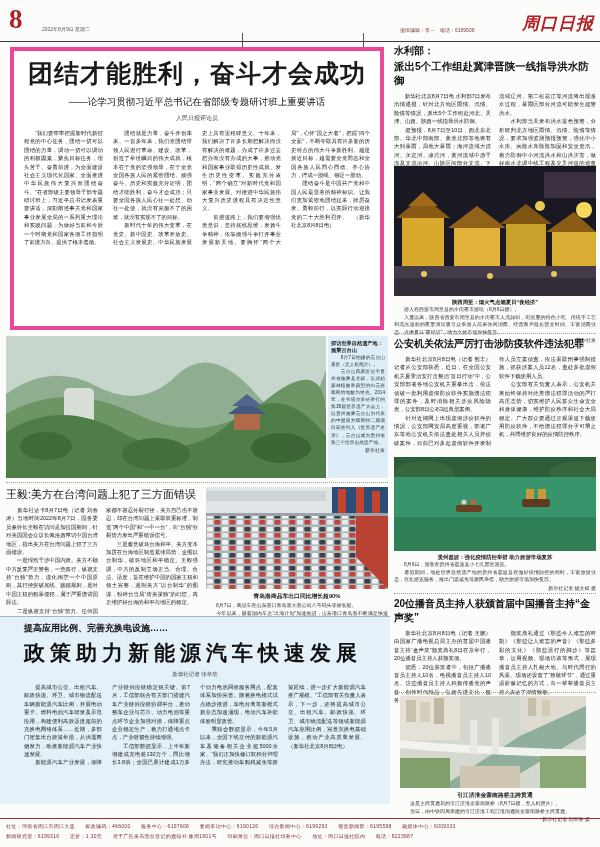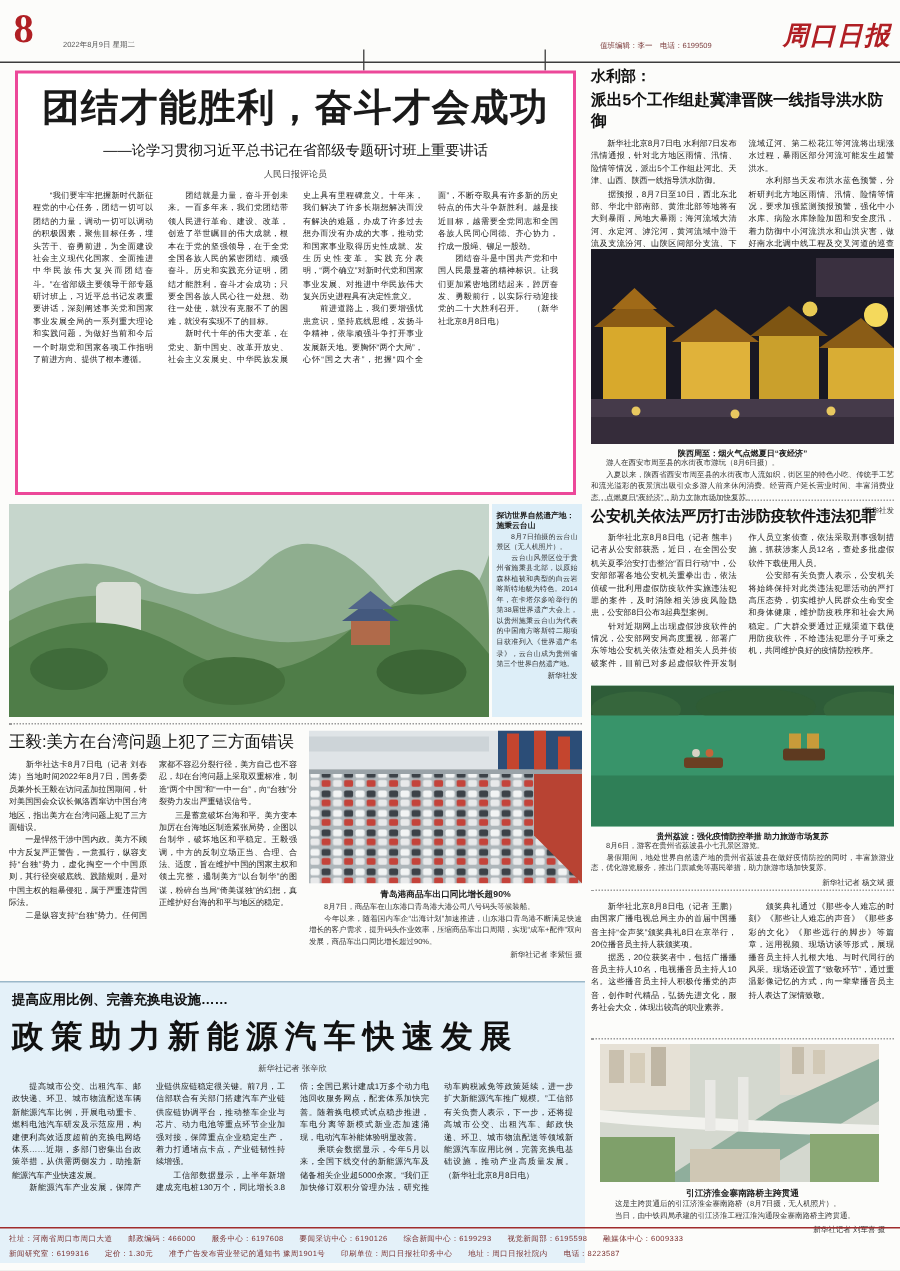--- a/index.html
+++ b/index.html
@@ -19,41 +19,41 @@
   
   .tiny{font-size:5.4px;line-height:1.55;text-align:justify;white-space:pre-line;}
   .cols2{column-count:2;column-gap:8px;}
   .cols4{column-count:4;column-gap:10px;}
   .dotted{position:absolute;height:0;border-top:1px dotted #9a9a9a;}
   .cap-title{font-size:5.8px;font-weight:bold;text-align:center;color:#222;}
   .cap-body{font-size:5px;line-height:1.5;text-align:justify;white-space:pre-line;color:#333;}
   .credit{font-size:5px;text-align:right;color:#333;margin-top:1px;}
   .photo{display:block;}
   
-  .edit-box{position:absolute;left:10px;top:47px;width:374px;height:283px;border:2px solid #ec4899;
+  .edit-box{position:absolute;left:10px;top:47px;width:374px;height:283px;border:4px solid #ec4899;
             background:#fff;box-sizing:border-box;padding:6px 10px;}
   .edit-title{font-size:25px;font-weight:bold;text-align:center;letter-spacing:1px;margin-top:3px;}
   .edit-sub{font-size:9.5px;text-align:center;margin-top:6px;color:#111;}
   .edit-byline{font-size:6px;text-align:center;margin-top:5px;color:#444;font-family:"Liberation Serif",serif;}
   .edit-body{margin-top:6px;height:188px;overflow:hidden;}
   
   .mountain-sec{position:absolute;left:6px;top:336px;width:382px;height:142px;display:flex;}
   .mtn-caption{width:60px;background:#ddeef8;box-sizing:border-box;padding:4px 3px;margin-left:2px;}
   .mtn-caption .cap-title{text-align:left;font-size:5.2px;}
   .mtn-caption .cap-body{font-size:4.7px;}
   
   .wangyi{position:absolute;left:6px;top:487px;width:192px;}
   .art-title-md{font-size:11px;font-weight:normal;letter-spacing:0;color:#111;}
   .wangyi .body{margin-top:4px;height:122px;overflow:hidden;}
   
   .port-sec{position:absolute;left:206px;top:487px;width:182px;}
   .port-sec .cap-body{margin-top:1px;}
   
-  .policy{position:absolute;left:0;top:654px;width:390px;height:188px;background:#e4f1f9;
-          border-top:1px solid #9bb8c9;box-sizing:border-box;padding:5px 8px;}
+  .policy{position:absolute;left:0;top:616px;width:390px;height:188px;background:#e4f1f9;
+          border-top:1px solid #9bb8c9;box-sizing:border-box;padding:5px 24px;}
   .kicker{font-size:9px;font-weight:bold;color:#111;}
   .policy-title{font-size:21px;text-align:left;letter-spacing:5px;margin-top:4px;color:#111;
                 font-family:"Liberation Serif",serif;font-weight:600;}
   .policy-byline{font-size:5.5px;text-align:center;margin-top:4px;color:#444;}
   .policy-body{margin-top:5px;height:118px;overflow:hidden;}
   
   .rc{position:absolute;left:394px;width:202px;}
   .rc-kicker{font-size:10px;font-weight:bold;color:#111;}
   .rc-title{font-size:10.5px;font-weight:bold;margin-top:2px;color:#111;}
   .shuilibu{top:44px;}
@@ -229,20 +229,21 @@
     </svg>
     <div class="cap-title" style="margin-top:3px;font-size:5.4px;">贵州荔波：强化疫情防控举措 助力旅游市场复苏</div>
     <div class="cap-body">　　8月6日，游客在贵州省荔波县小七孔景区游览。
 　　暑假期间，地处世界自然遗产地的贵州省荔波县在做好疫情防控的同时，丰富旅游业态，优化游览服务，推出门票减免等惠民举措，助力旅游市场加快复苏。</div>
     <div class="credit">新华社记者 杨文斌 摄</div>
   </section>
 
   <div class="dotted" style="left:394px;top:593px;width:202px;"></div>
 
   <section class="rc jinsheng">
+    <div class="rc-title" style="font-size:10px;margin-top:0;">20位播音员主持人获颁首届中国播音主持“金声奖”</div>
     <div class="body tiny cols2" style="margin-top:4px;height:76px;overflow:hidden;">　　新华社北京8月8日电（记者 王鹏）由国家广播电视总局主办的首届中国播音主持“金声奖”颁奖典礼8日在京举行，20位播音员主持人获颁奖项。
 　　据悉，20位获奖者中，包括广播播音员主持人10名，电视播音员主持人10名。这些播音员主持人积极传播党的声音，创作时代精品，弘扬先进文化，服务社会大众，体现出较高的职业素养。
 　　颁奖典礼通过《那些令人难忘的时刻》《那些让人难忘的声音》《那些多彩的文化》《那些远行的脚步》等篇章，运用视频、现场访谈等形式，展现播音员主持人扎根大地、与时代同行的风采。现场还设置了“致敬环节”，通过重温影像记忆的方式，向一辈辈播音员主持人表达了深情致敬。</div>
   </section>
 
   <div class="dotted" style="left:394px;top:692px;width:202px;"></div>
 
   <section class="bridge-sec">
     <svg class="photo" width="186" height="92" viewBox="0 0 186 92">
       <rect width="186" height="92" fill="#d4d8cf"></rect>

